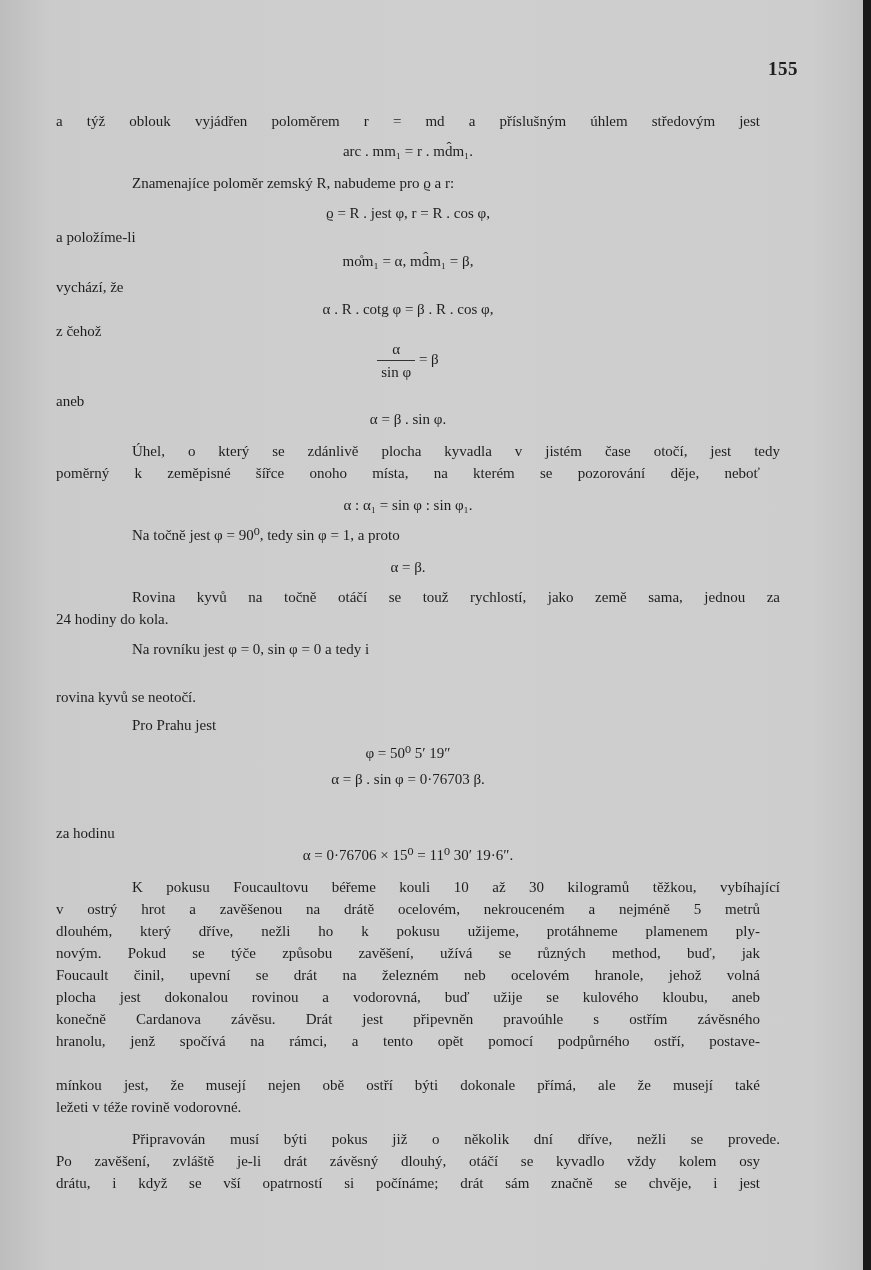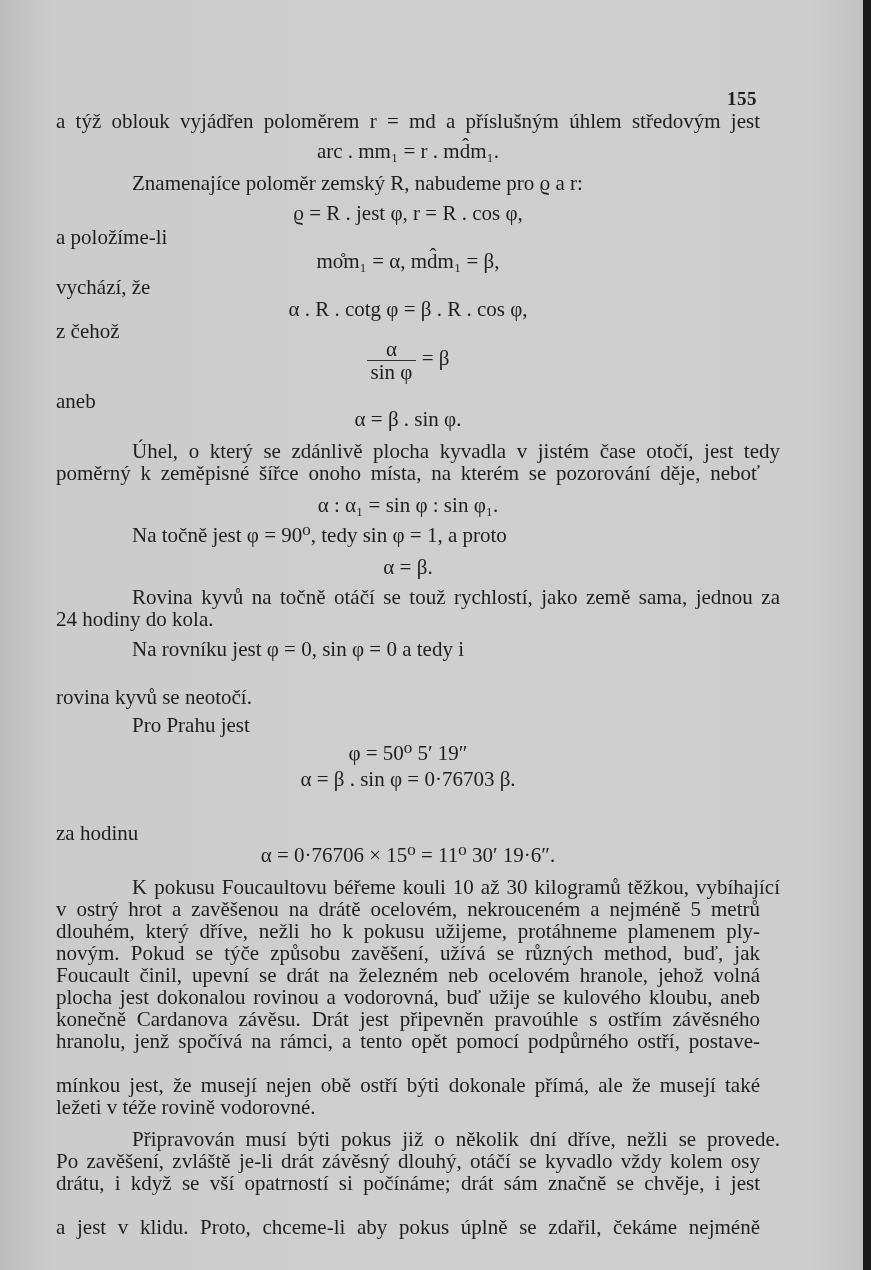--- a/index.html
+++ b/index.html
@@ -12,26 +12,25 @@
   }
   .page {
     position: absolute; left: 0; top: 0; width: 863px; height: 1270px;
     background: linear-gradient(90deg, #bdbdbd 0%, #cbcbcb 6%, #cfcfcf 50%, #cdcdcd 94%, #c2c2c2 100%);
   }
   .edge {
     position: absolute; right: 0; top: 0; width: 8px; height: 1270px;
     background: #1a1a1a;
   }
   .pagenum {
-    position: absolute; left: 727px; top: 58px; font-size: 19px; font-weight: bold;
+    position: absolute; left: 768px; top: 58px; font-size: 19px; font-weight: bold;
     letter-spacing: 0.5px;
-    margin-top: 30px;
   }
   .line {
-    position: absolute; left: 56px; width: 704px; font-size: 21px;
+    position: absolute; left: 56px; width: 704px; font-size: 15px;
     white-space: nowrap; line-height: 22px;
   }
   .just { text-align: justify; text-align-last: justify; }
   .indent { left: 112px; width: 648px; margin-left: 20px; }
   .center { left: 56px; width: 704px; text-align: center; }
   .math { }
   .frac { display: inline-block; text-align: center; vertical-align: middle; }
   .frac .num { display: block; border-bottom: 1px solid #333; padding: 0 4px; }
   .frac .den { display: block; padding: 0 4px; }
 </style>
@@ -83,15 +82,14 @@
   <div class="line just" style="top:964px">Foucault činil, upevní se drát na železném neb ocelovém hranole, jehož volná</div>
   <div class="line just" style="top:986px">plocha jest dokonalou rovinou a vodorovná, buď užije se kulového kloubu, aneb</div>
   <div class="line just" style="top:1008px">konečně Cardanova závěsu. Drát jest připevněn pravoúhle s ostřím závěsného</div>
   <div class="line just" style="top:1030px">hranolu, jenž spočívá na rámci, a tento opět pomocí podpůrného ostří, postave-</div>
   <div class="line just" style="top:1074px">mínkou jest, že musejí nejen obě ostří býti dokonale přímá, ale že musejí také</div>
   <div class="line" style="top:1096px">ležeti v téže rovině vodorovné.</div>
 
   <div class="line indent just" style="top:1128px">Připravován musí býti pokus již o několik dní dříve, nežli se provede.</div>
   <div class="line just" style="top:1150px">Po zavěšení, zvláště je-li drát závěsný dlouhý, otáčí se kyvadlo vždy kolem osy</div>
   <div class="line just" style="top:1172px">drátu, i když se vší opatrností si počínáme; drát sám značně se chvěje, i jest</div>
-  <div class="line just" style="top:1216px">a jest v klidu. Proto, chceme-li aby pokus úplně se zdařil, čekáme nejméně</div>
 </div>
 <div class="edge"></div>
 
 </body></html>

